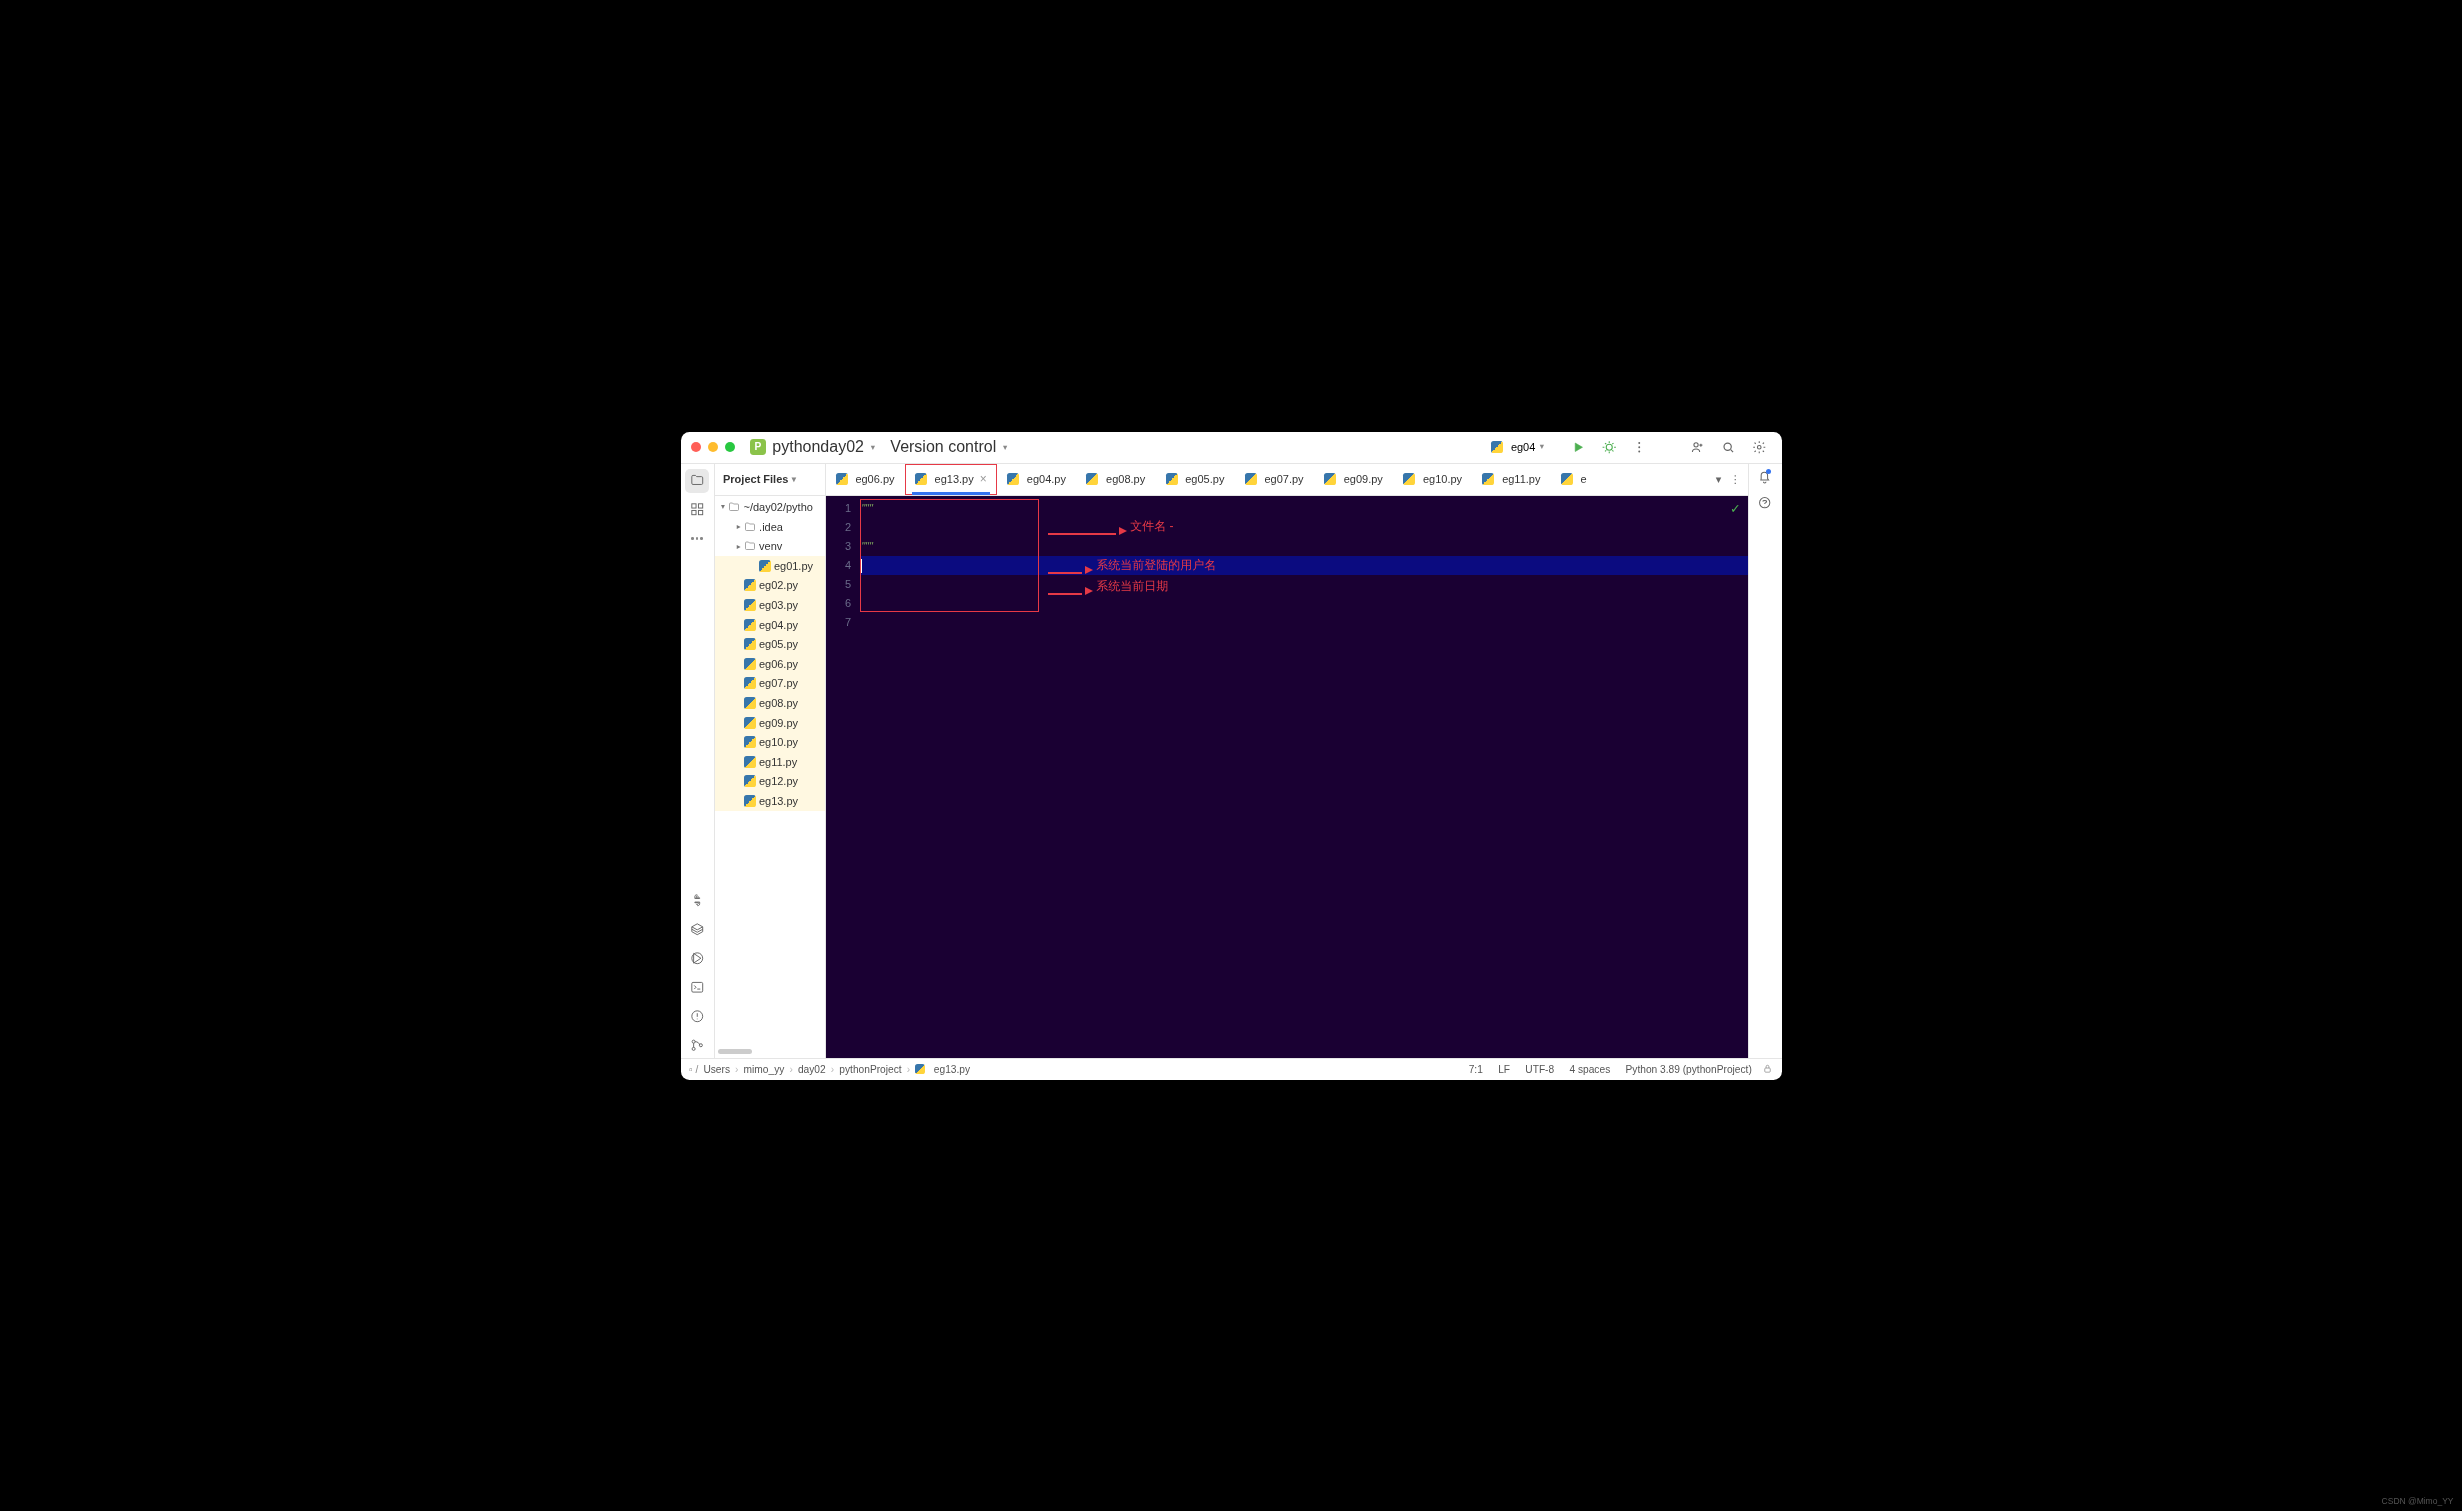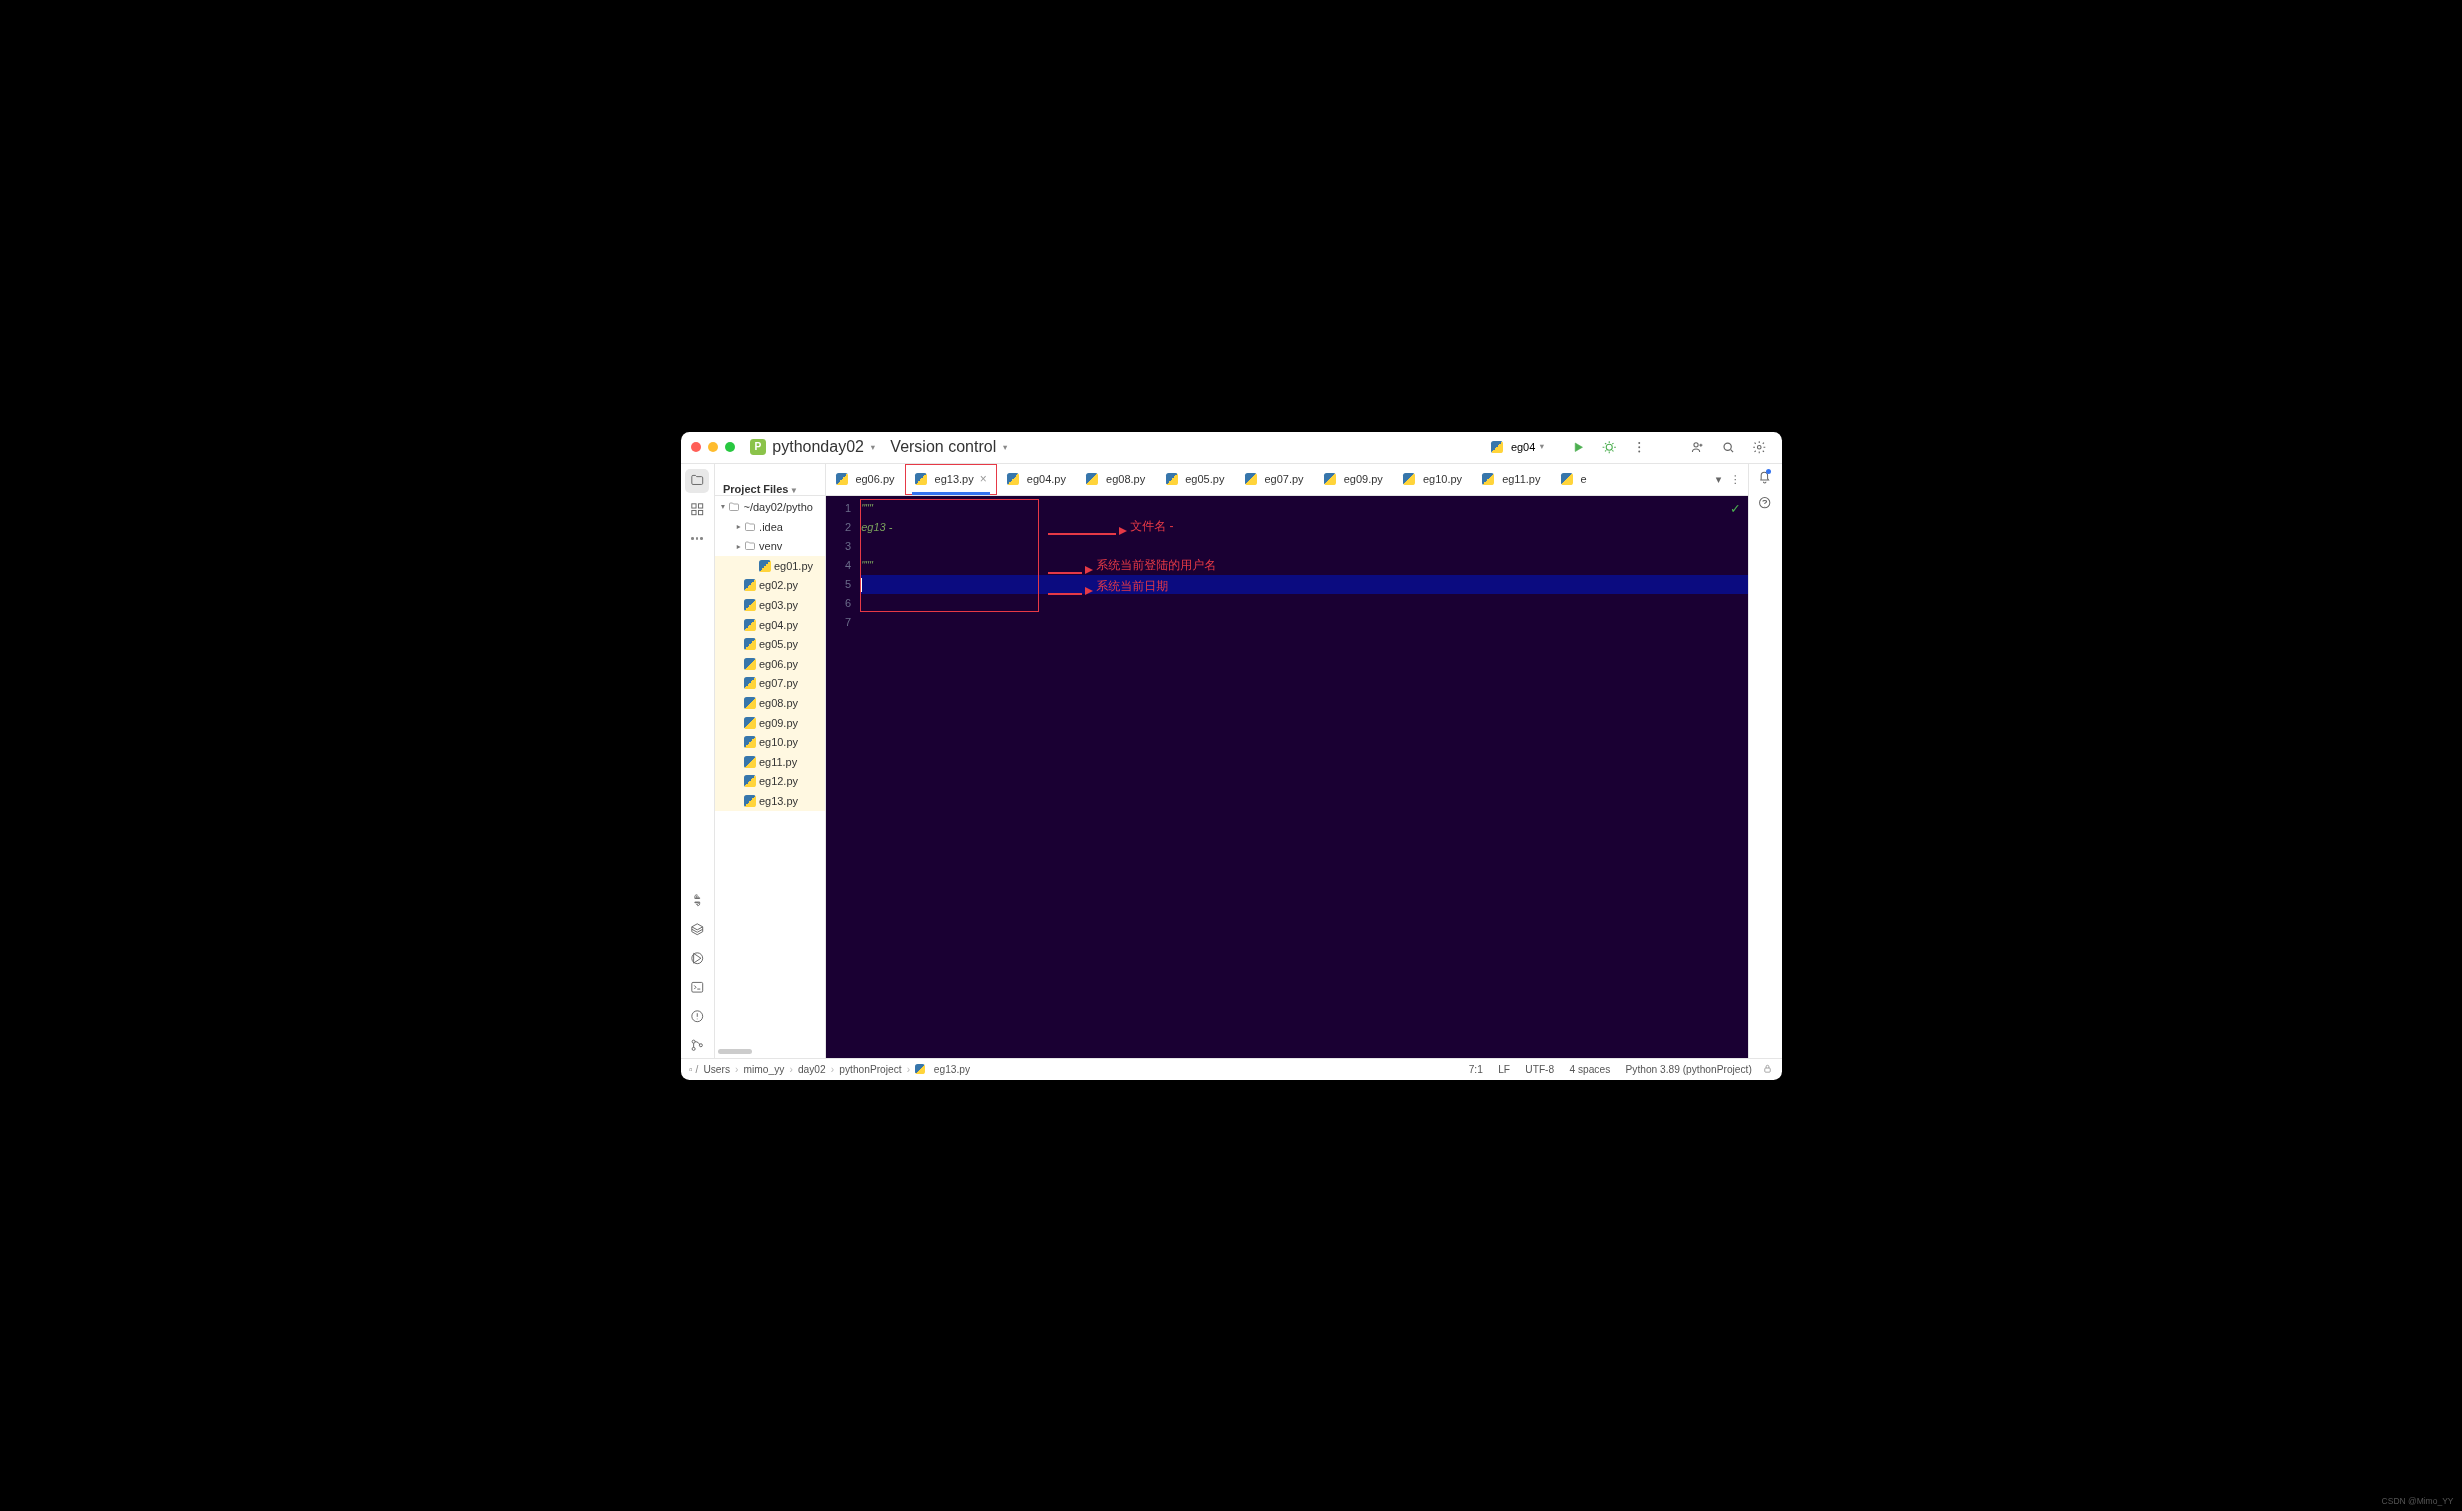--- a/index.html
+++ b/index.html
@@ -20,21 +20,21 @@
 .run-config { display:flex; align-items:flex-start; gap:4.3px; padding:2.6px 6.8px; border-radius:5.1px; font-size:11px; }
 .body-row { flex:1; display:flex; min-height:0; }
 .left-rail { width:34px; border-right:0.9px solid #e5e5e5; display:flex; flex-direction:column; align-items:center; padding-top:5.1px; gap:5.1px; }
 .left-rail .ri { width:24px; height:24px; display:flex; align-items:center; justify-content:center; border-radius:5.1px; color:#666; }
 .left-rail .ri.active { background:#e8e8e8; }
 .left-rail .ri svg { width:14.5px; height:14.5px; fill:none; stroke:currentColor; stroke-width:1.6; }
 .left-rail .gap { flex:1; }
 .left-rail .dots { display:flex; gap:1.7px; }
 .left-rail .dots span{width:2.6px;height:2.6px;background:#888;border-radius:50%}
 .sidebar { width:111px; border-right:0.9px solid #e5e5e5; display:flex; flex-direction:column; min-width:0; }
-.side-head { height:32px; display:flex; align-items:flex-end; padding:0 8.5px; font-size:11px; font-weight:600; color:#333; border-bottom:0.9px solid #e5e5e5; gap:3.4px;}
+.side-head { height:32px; display:flex; align-items:center; padding:0 8.5px; font-size:11px; font-weight:600; color:#333; border-bottom:0.9px solid #e5e5e5; gap:3.4px;}
 .tree { flex:1; overflow:hidden; font-size:11px; padding-top:1.7px; }
 .tree-row { height:19.6px; display:flex; align-items:center; white-space:nowrap; color:#333; padding-right:3.4px; }
 .tree-row.sel { background:#fff8e1; }
 .tw { display:inline-block; width:10.2px; text-align:center; color:#777; font-size:7.7px; }
 .folder-icon{ color:#888; margin-right:3.4px; display:inline-flex; }
 .folder-icon svg{width:12px;height:12px;fill:none;stroke:currentColor;stroke-width:1.5}
 .py-icon { width:12px; height:12px; margin-right:3.4px; display:inline-block; background:linear-gradient(135deg,#3776ab 50%,#ffd43b 50%); border-radius:2.6px; }
 .scroll-thumb { height:5.1px; background:#ccc; border-radius:2.6px; width:34px; margin:3.4px 0 3.4px 3.4px; }
 .main { flex:1; display:flex; flex-direction:column; min-width:0; }
 .tabs { height:32px; display:flex; align-items:stretch; border-bottom:0.9px solid #e5e5e5; overflow:hidden; }
@@ -337,21 +337,20 @@
             <div class="ln">1</div>
               <div class="ln">2</div>
               <div class="ln">3</div>
               <div class="ln">4</div>
               <div class="ln">5</div>
               <div class="ln">6</div>
               <div class="ln">7</div>
           </div>
           <div class="code">
             <div class="line">"""</div>
-            <div class="line">eg13 - </div>
             <div class="line"></div>
             <div class="line">"""</div>
             <div class="line cur"><span class="cursor"></span></div>
           </div>
           <div class="hl-box"></div>
           <div class="arrow-row ar1">
               <div class="bar"></div>
               <div class="head"></div>
               <span>文件名 -</span>
             </div>

